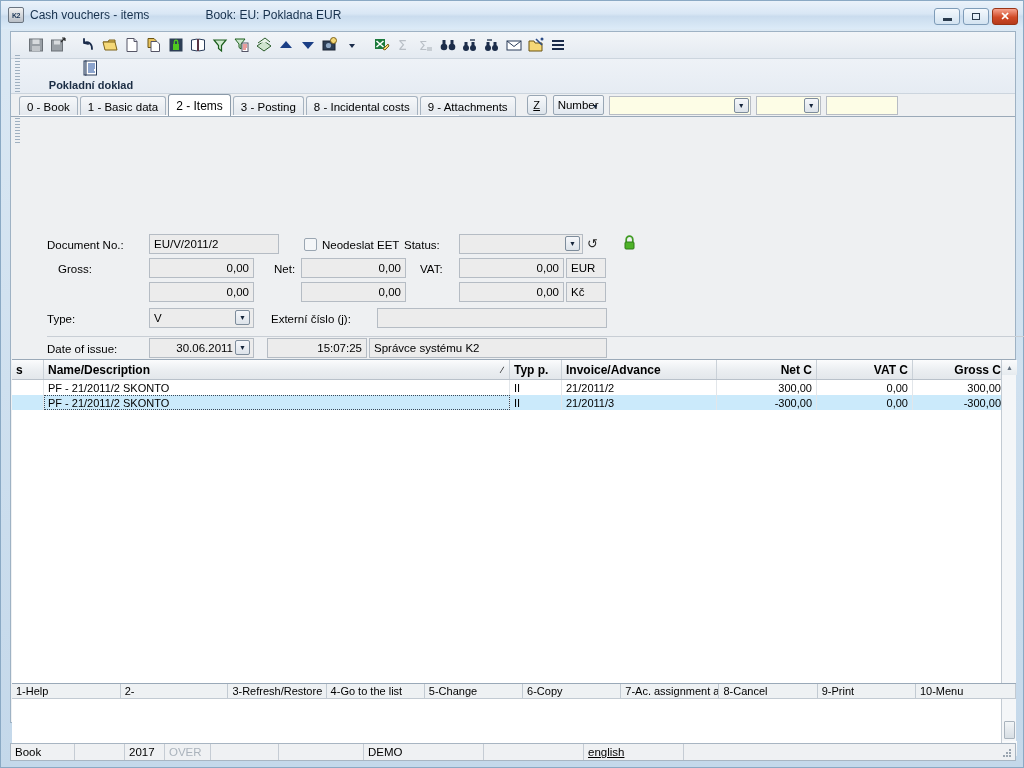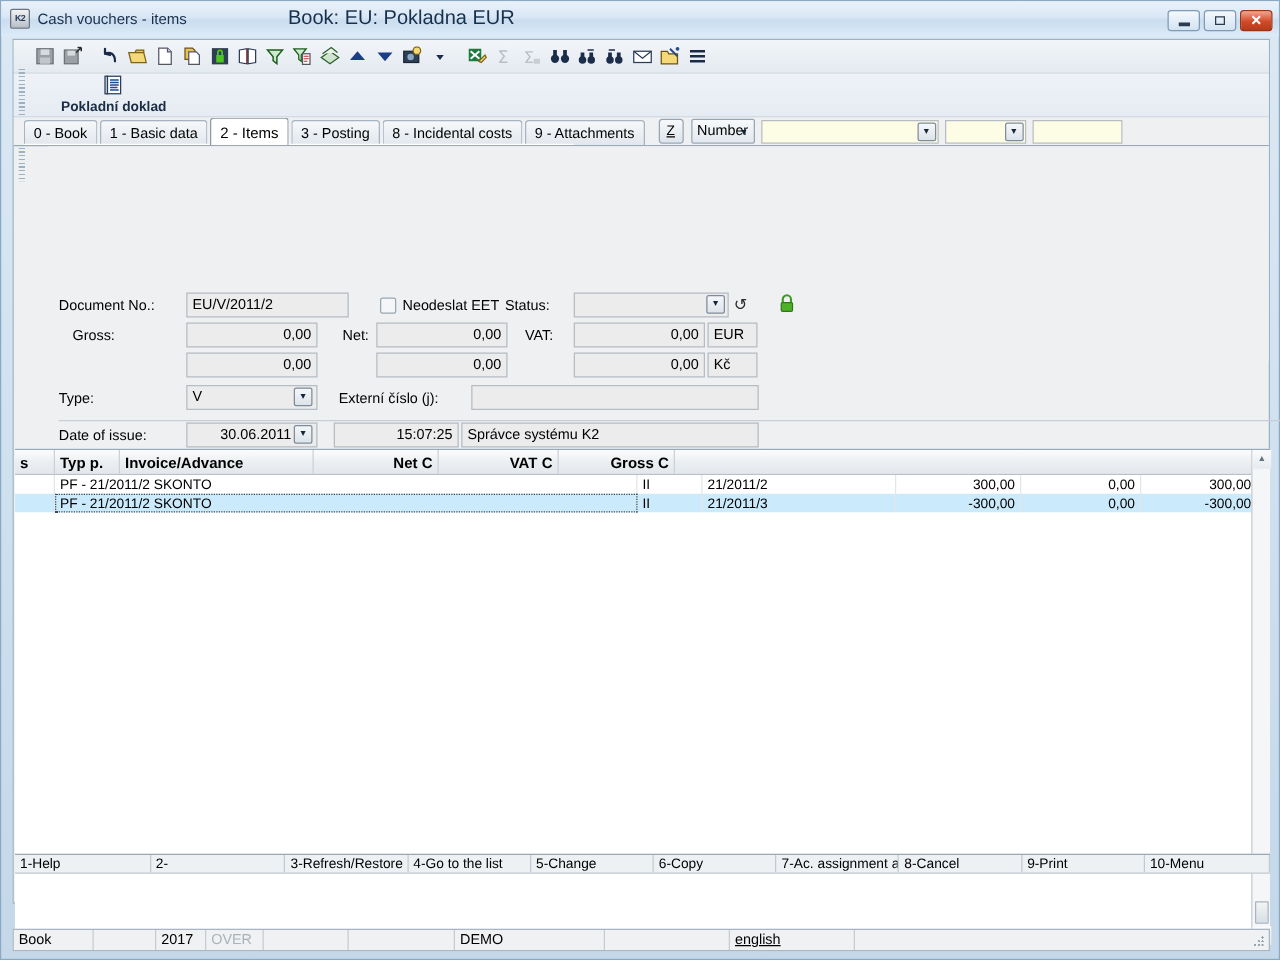--- a/index.html
+++ b/index.html
@@ -22,21 +22,21 @@
     display:flex; align-items:center;
   }
   #app-icon {
     width:16px; height:16px; margin-left:7px; margin-right:6px;
     background:linear-gradient(180deg,#f2f2f2,#b9bfc7);
     border:1px solid #6a7480; border-radius:2px;
     display:flex; align-items:center; justify-content:center;
     font-size:7px; font-weight:bold; color:#203a5a; letter-spacing:-0.5px;
   }
   #win-title { font-size:12px; color:#17314d; }
-  #book-title { font-size:16px; color:#17314d; margin-left:81px; }
+  #book-title { font-size:12px; color:#17314d; margin-left:56px; }
   #winbtns { position:absolute; right:5px; top:7px; display:flex; gap:3px; }
   .winbtn {
     width:26px; height:17px; border:1px solid #7e9cb8; border-radius:3px;
     background:linear-gradient(180deg,#f4f9fd,#d3e3f1);
     display:flex; align-items:center; justify-content:center;
   }
   .winbtn.close {
     background:linear-gradient(180deg,#f7a38f,#d14a28 55%,#b53b1c);
     border-color:#9a3415; color:#fff; font-size:11px; font-weight:bold;
   }
@@ -542,20 +542,24 @@
               <path d="M10.2 10.8 H13.3" stroke="#111" stroke-width="1"></path>
             </svg></span>
       </div>
 
       <div id="vatbtn">Display items of VAT documents</div>
     </div>
 
     <div id="grid">
       <div id="ghead">
         <div class="hc" style="width:32px;">s</div>
+        <div class="hc" style="width:466px; position:relative;">
+          <span>Name/Description</span>
+          <span style="position:absolute; right:6px; font-size:9px; font-weight:normal;">∕</span>
+        </div>
         <div class="hc" style="width:52px;">Typ p.</div>
         <div class="hc" style="width:155px;">Invoice/Advance</div>
         <div class="hc r" style="width:100px;">Net C</div>
         <div class="hc r" style="width:96px;">VAT C</div>
         <div class="hc r" style="width:93px;">Gross C</div>
       </div>
 
       <div id="gbody">
         <div class="grow">
           <div class="gc" style="width:32px;"></div>

